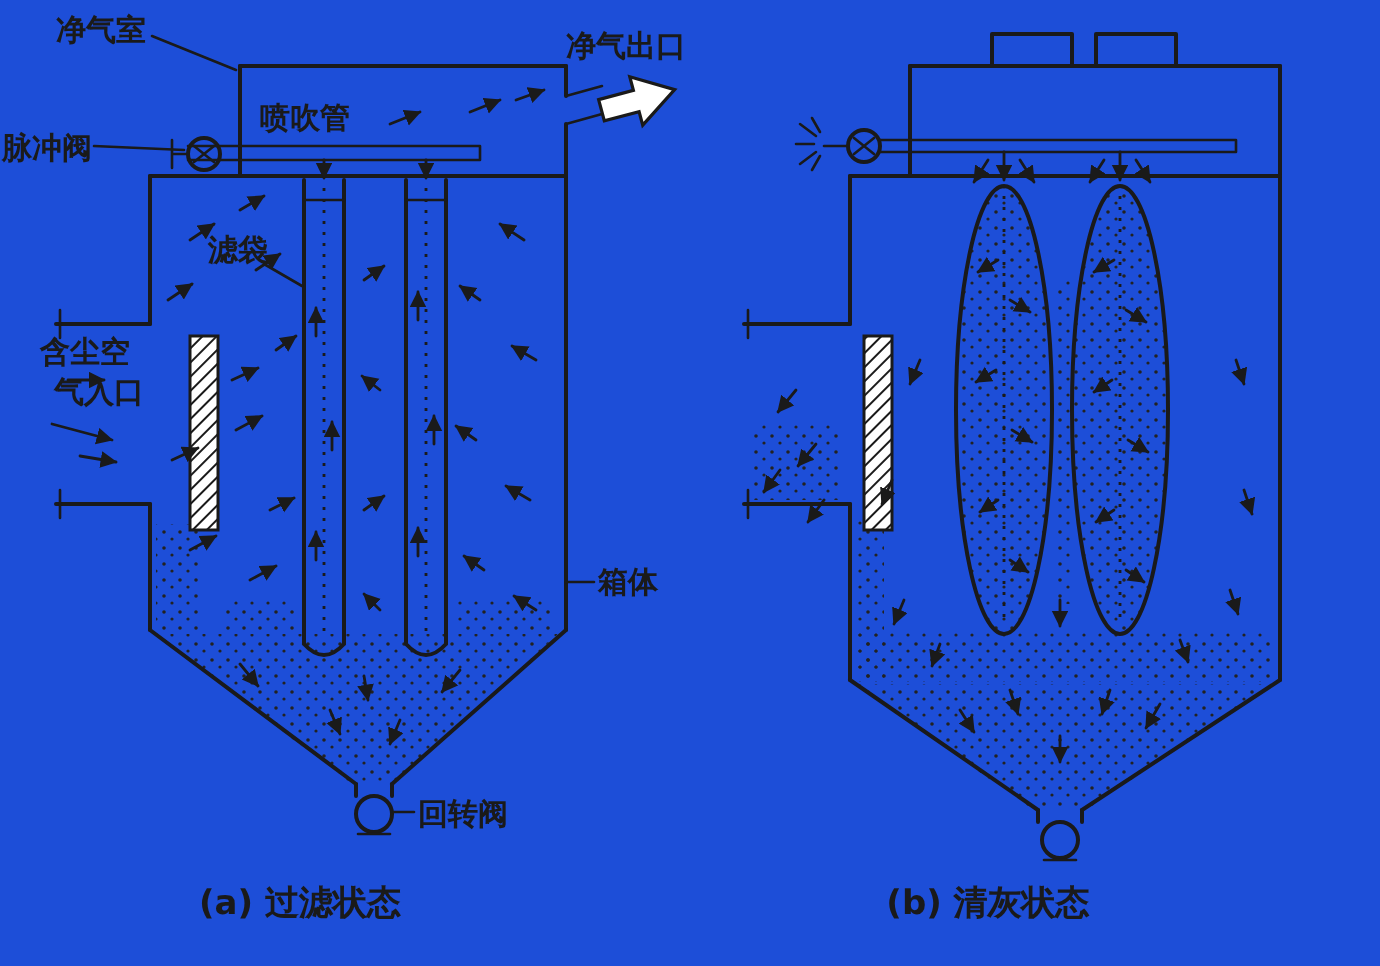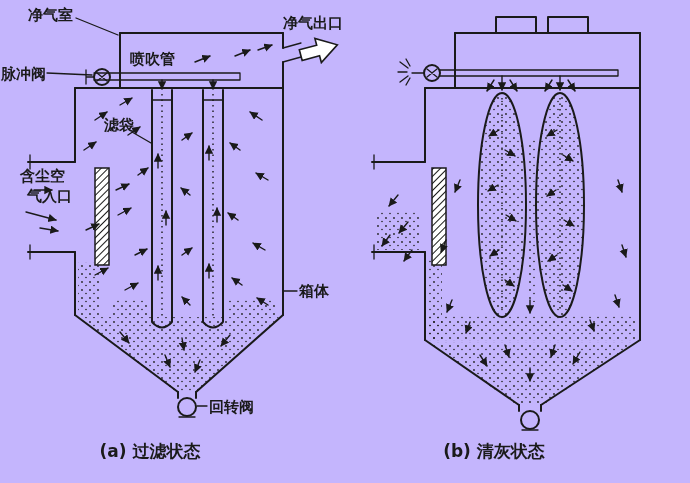--- a/index.html
+++ b/index.html
@@ -1,17 +1,17 @@
 <!DOCTYPE html>
 <html><head>
 <meta charset="utf-8">
 <style>
   html,body{margin:0;padding:0;background:#ffffff;}
   body{width:690px;height:483px;overflow:hidden;}
-  .stage{position:relative;width:690px;height:483px;background:#c4b5fd;}
+  .stage{position:relative;width:690px;height:483px;background:#1d4ed8;}
   svg{display:block;}
   text{font-family:"DejaVu Sans","Liberation Sans",sans-serif;font-weight:700;font-size:15px;fill:#1a1a1a;}
   .caption{font-size:17px;}
   .outline{stroke:#1a1a1a;stroke-width:2;fill:none;stroke-linecap:round;stroke-linejoin:round;}
   .thin{stroke:#1a1a1a;stroke-width:1.3;fill:none;stroke-linecap:round;}
   .fa{stroke:#1a1a1a;stroke-width:1.4;fill:none;stroke-linecap:round;}
   .dash{stroke:#1a1a1a;stroke-width:1.4;fill:none;stroke-dasharray:1.5 4;}
 </style>
 </head>
 <body>

